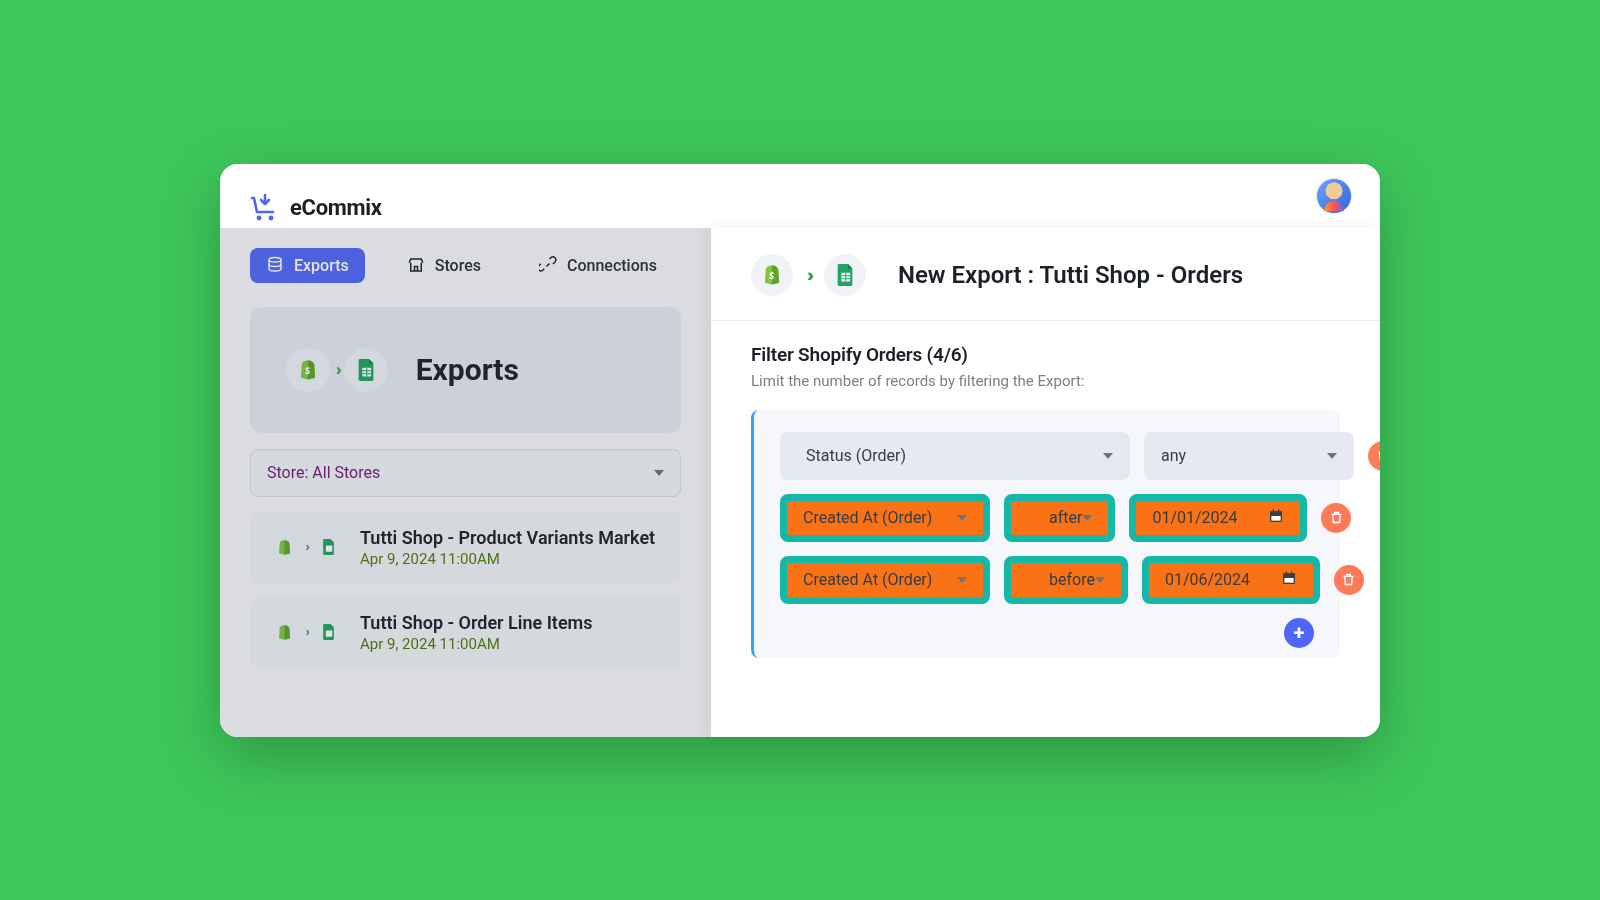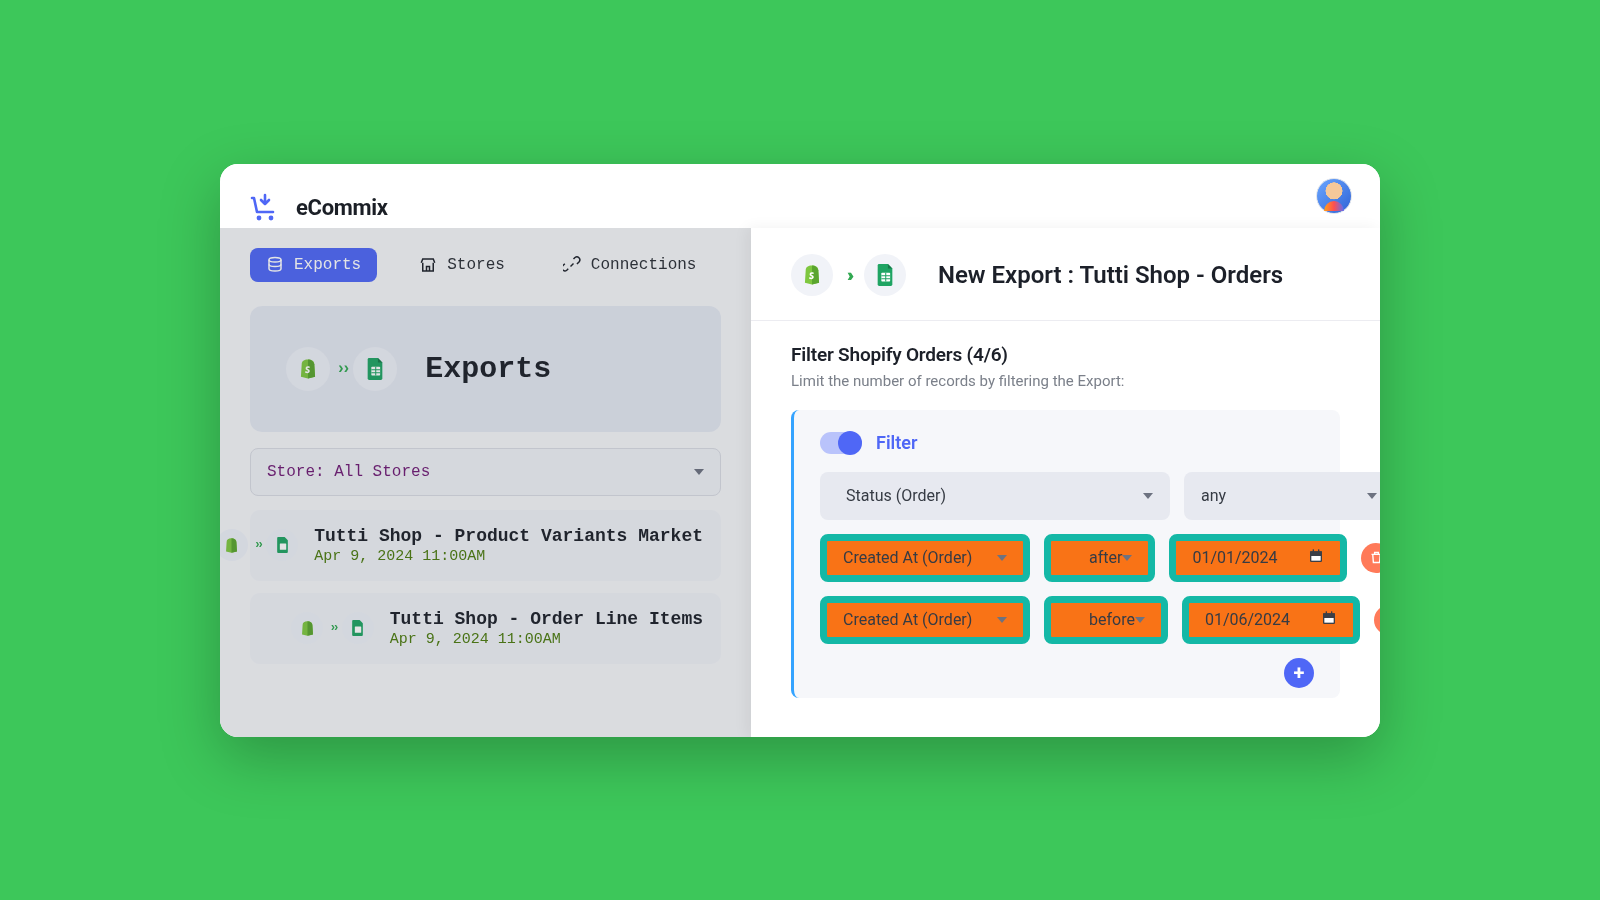--- a/index.html
+++ b/index.html
@@ -29,21 +29,21 @@
     height: 64px;
     display: flex;
     align-items: center;
     justify-content: space-between;
     padding: 0 28px;
     background: #fff;
   }
   .logo-group {
     display: flex;
     align-items: center;
-    gap: 16px;
+    gap: 10px;
     margin-top: 24px;
   }
   .logo-icon {
     width: 32px;
     height: 32px;
     position: relative;
     display:flex;
     align-items:flex-end;
     justify-content:center;
   }
@@ -70,28 +70,27 @@
     background:linear-gradient(90deg,#ff9f1a,#ff4f4f,#5b6ef5);
   }
   
   .body {
     flex: 1;
     display: flex;
     min-height:0;
     position:relative;
   }
   .sidebar {
-    width: 531px;
+    width: 491px;
     background: #f5f6f9;
     border-top-left-radius:0;
     padding: 12px 0 0 0;
     display:flex;
     flex-direction:column;
     position:relative;
-    font-family:Liberation Mono, monospace;
   }
   .overlay-dim {
     position:absolute;
     inset:0;
     background:rgba(60,63,72,0.14);
     pointer-events:none;
     z-index:5;
   }
   
   .nav {
@@ -165,21 +164,20 @@
   }
   
   .export-item {
     margin:0 30px 12px 30px;
     background:#eff1f6;
     border-radius:10px;
     padding:16px 18px;
     display:flex;
     align-items:center;
     gap:16px;
-    justify-content:flex-end;
   }
   .export-item .meta { display:flex;flex-direction:column; }
   .export-item .title {
     font-size:18px; font-weight:600; color:#1c2029; white-space:nowrap;
   }
   .export-item .date { font-size:15px;color:#4d7c0f; margin-top:2px; }
   
   .main {
     flex:1;
     background:#fff;
@@ -404,24 +402,20 @@
         </span>
         <span class="main-title">New Export : Tutti Shop - Orders</span>
       </div>
 
       <div class="section">
         <div class="section-title">Filter Shopify Orders (4/6)</div>
         <div class="section-sub">Limit the number of records by filtering the Export:</div>
       </div>
 
       <div class="filter-box">
-        <div class="filter-head">
-          <div class="toggle"></div>
-          <div class="filter-label">Filter</div>
-        </div>
 
         <div class="filter-row">
           <div class="select wide">
             <span>Status (Order)</span>
             <span class="dd-caret"></span>
           </div>
           <div class="select med">
             <span>any</span>
             <span class="dd-caret"></span>
           </div>

